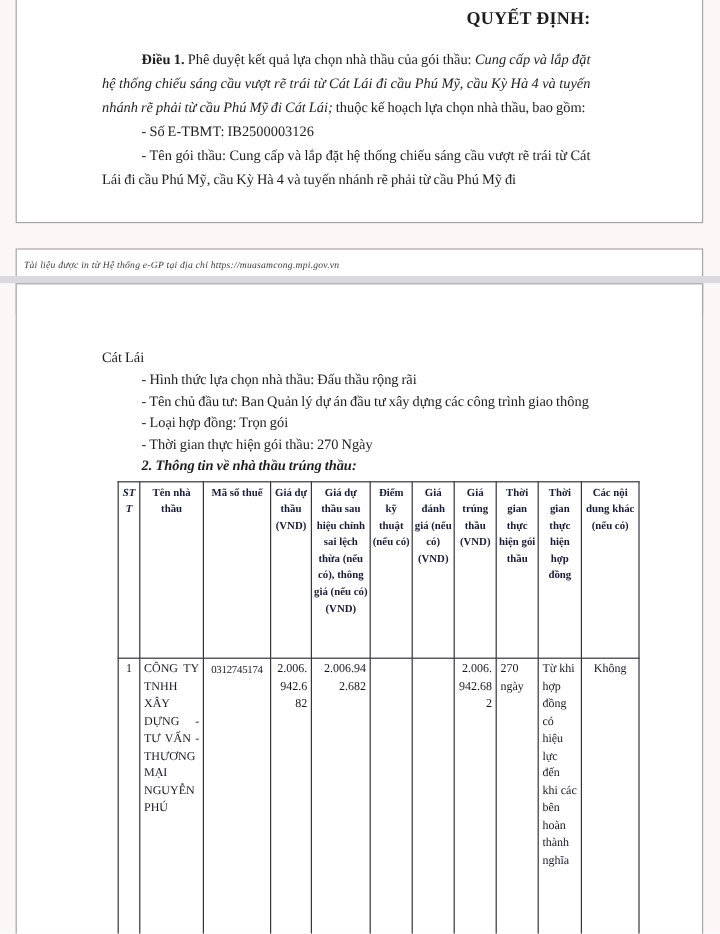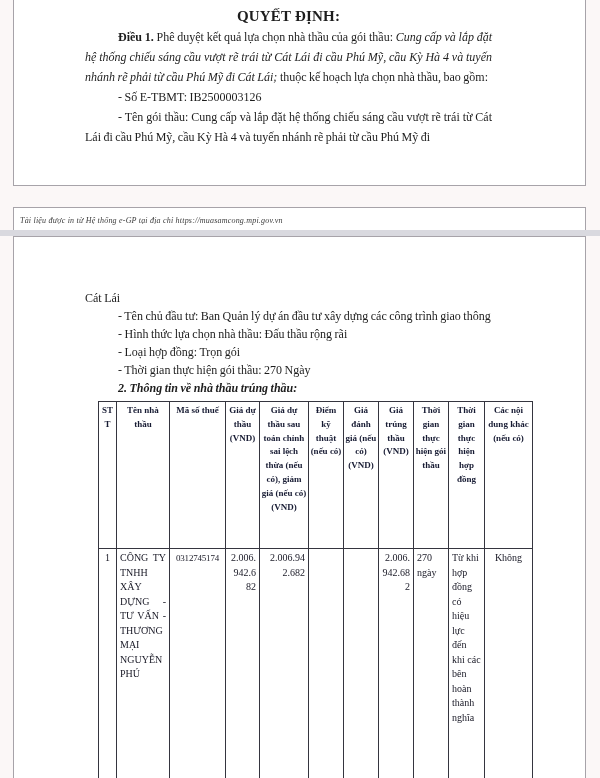--- a/index.html
+++ b/index.html
@@ -17,21 +17,21 @@
   #footerSheet{top:193px;height:54px;overflow:hidden;margin-top:14px;}
   #gapBand{position:absolute;left:0;top:230px;width:600px;height:6px;background:#d9d9df;}
   #page2{top:236px;height:640px;overflow:hidden;padding-top:52px;}
 
   .text-block{margin-left:71px;width:407px;}
   .para,.line{margin:0;font-size:12px;line-height:20px;word-spacing:-0.5px;}
   #page2 .para,#page2 .line{line-height:18px;}
   .just{text-align:justify;}
   .indent{text-indent:33px;}
   .doc-heading{
-    margin:0 0 0 0;text-align:center;font-weight:bold;font-size:15px;line-height:21px;
+    margin:0 0 12px 0;text-align:right;font-weight:bold;font-size:15px;line-height:21px;
     letter-spacing:0.2px;
   }
   .bi{font-weight:bold;font-style:italic;}
   .footer-note{
     margin:8px 0 0 6px;font-size:8px;font-style:italic;color:#3a3a3a;
     letter-spacing:0.2px;
   }
 
   table.doc-table{
     border-collapse:collapse;table-layout:fixed;width:434px;
@@ -69,22 +69,22 @@
 
 <div id="footerSheet" class="sheet">
   <p class="footer-note">Tài liệu được in từ Hệ thống e-GP tại địa chỉ https://muasamcong.mpi.gov.vn</p>
 </div>
 
 <div id="gapBand"></div>
 
 <div id="page2" class="sheet">
   <div class="text-block">
     <p class="para">Cát Lái</p>
+    <p class="para indent">- Hình thức lựa chọn nhà thầu: Đấu thầu rộng rãi</p>
     <p class="para just indent">- Tên chủ đầu tư: Ban Quản lý dự án đầu tư xây dựng các công trình giao thông</p>
-    <p class="para indent">- Hình thức lựa chọn nhà thầu: Đấu thầu rộng rãi</p>
     <p class="para indent">- Loại hợp đồng: Trọn gói</p>
     <p class="para indent">- Thời gian thực hiện gói thầu: 270 Ngày</p>
     <p class="para indent bi">2. Thông tin về nhà thầu trúng thầu:</p>
   </div>
 
   <table class="doc-table">
     <colgroup>
       <col style="width:18px">
         <col style="width:53px">
         <col style="width:56px">
@@ -92,25 +92,25 @@
         <col style="width:49px">
         <col style="width:35px">
       <col style="width:35px">
         <col style="width:35px">
         <col style="width:35px">
       <col style="width:36px">
         <col style="width:48px">
     </colgroup>
     <thead>
       <tr>
-        <th style="word-break:break-all;">STT</th>
+        <th style="word-break:break-all;font-style:italic;">STT</th>
         <th>Tên nhà thầu</th>
         <th>Mã số thuế</th>
         <th>Giá dự thầu (VND)</th>
-        <th>Giá dự thầu sau toán chỉnh sai lệch thừa (nếu có), giảm giá (nếu có) (VND)</th>
+        <th>Giá dự thầu sau hiệu chỉnh sai lệch thừa (nếu có), thông giá (nếu có) (VND)</th>
         <th>Điểm kỹ thuật (nếu có)</th>
         <th>Giá đánh giá (nếu có) (VND)</th>
         <th>Giá trúng thầu (VND)</th>
         <th>Thời gian thực hiện gói thầu</th>
         <th>Thời gian thực hiện hợp đồng</th>
         <th>Các nội dung khác (nếu có)</th>
       </tr>
     </thead>
     <tbody>
       <tr>

